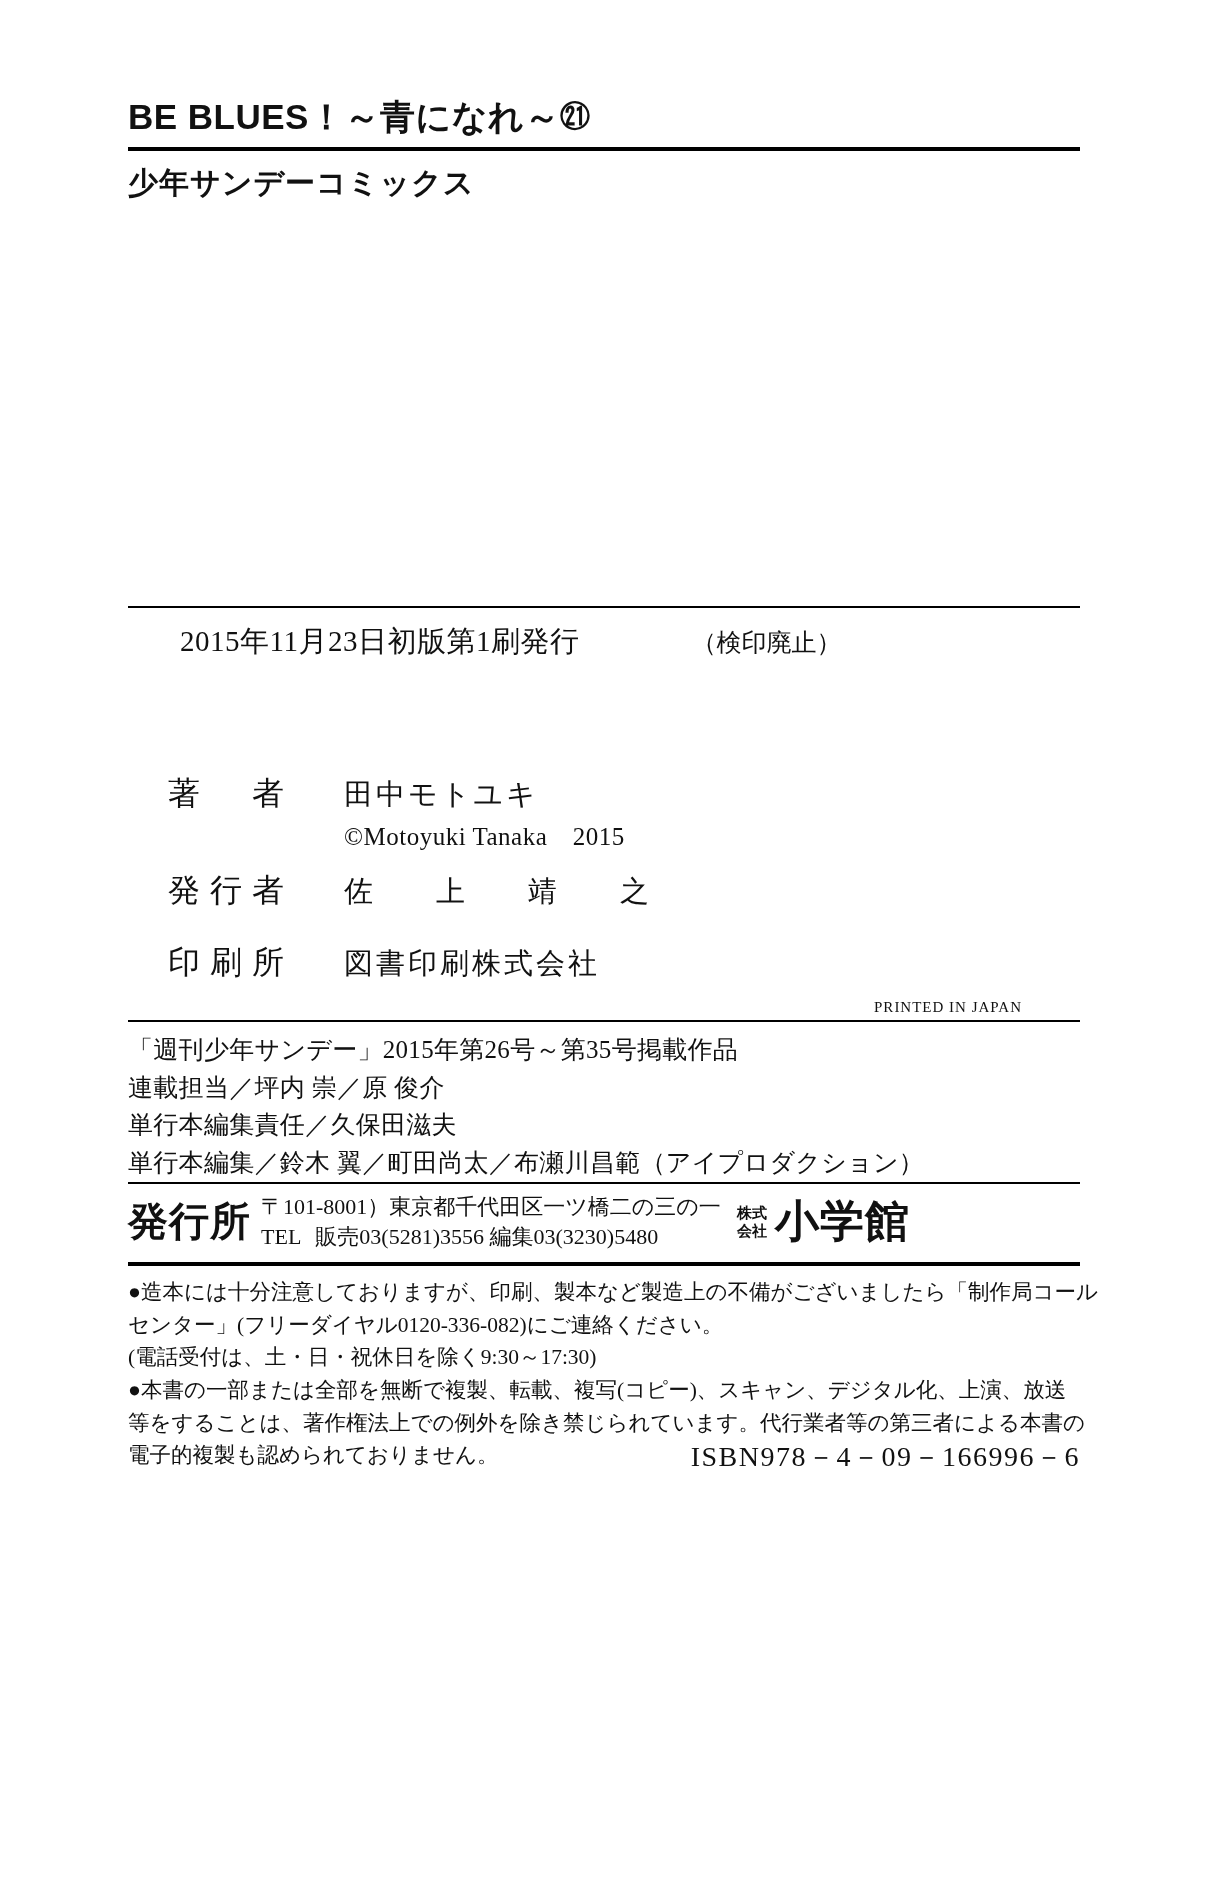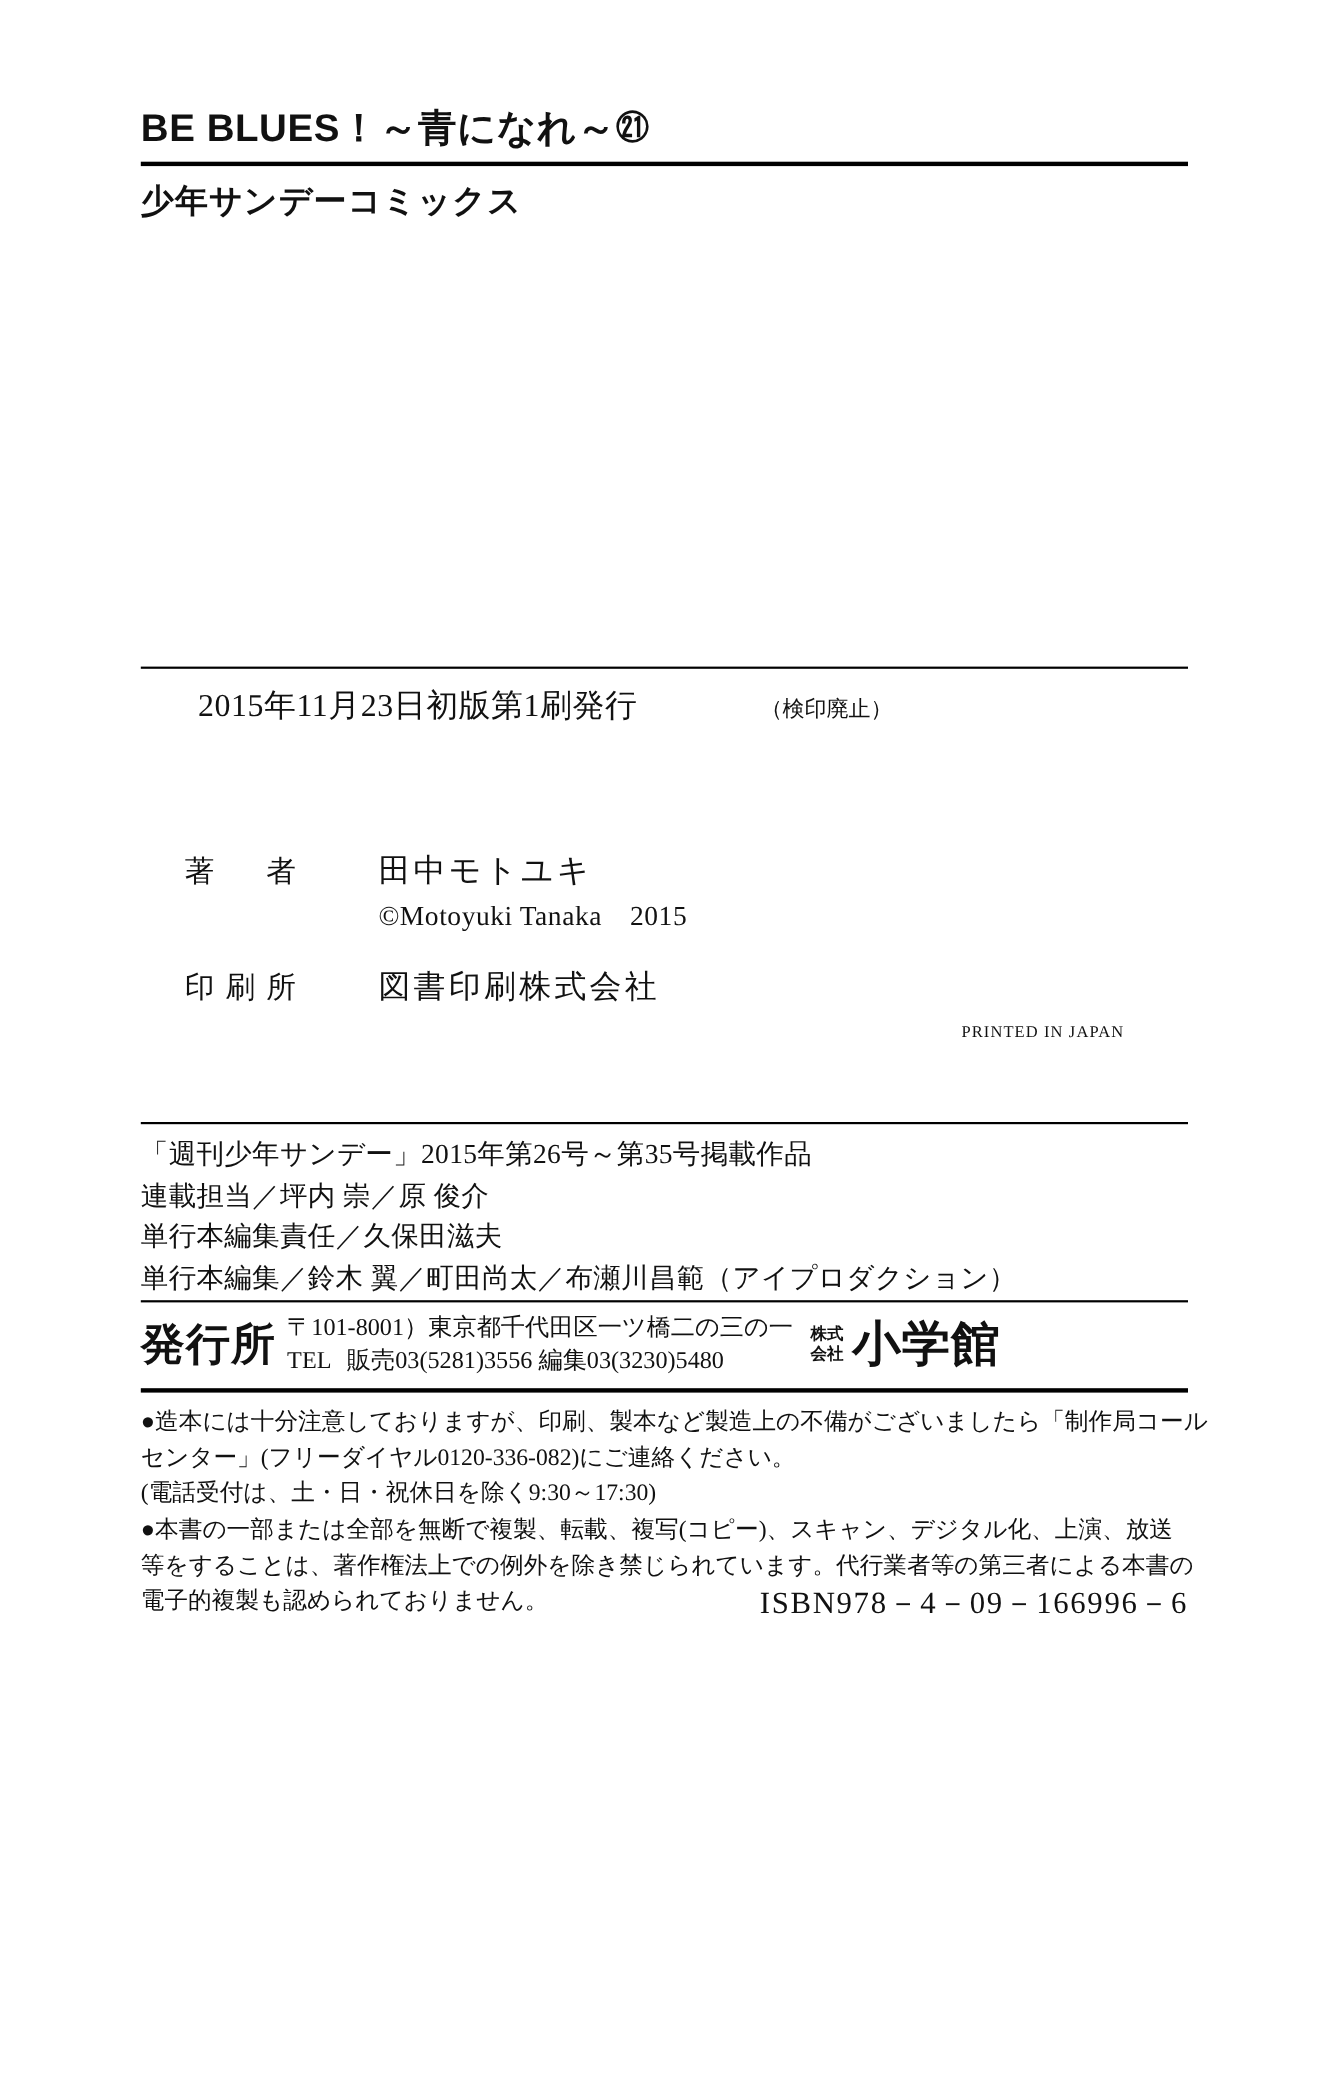--- a/index.html
+++ b/index.html
@@ -77,40 +77,40 @@
     margin-top: 14px;
     font-size: 29px;
   }
   .pubdate-text {
     margin-left: 52px;
     letter-spacing: 0.5px;
     white-space: nowrap;
   }
   .pubdate-note {
     margin-left: 112px;
-    font-size: 20px;
+    font-size: 25px;
     white-space: nowrap;
   }
 
   
   .credits {
     position: absolute;
     left: 0;
     top: 772px;
     width: 952px;
   }
   .credit-row {
     display: flex;
     align-items: baseline;
     margin-bottom: 4px;
   }
   .credit-label {
     width: 176px;
     margin-left: 40px;
-    font-size: 27px;
+    font-size: 32px;
     letter-spacing: 10px;
     white-space: nowrap;
   }
   .credit-value {
     font-size: 29px;
     letter-spacing: 3px;
     white-space: nowrap;
   }
   .credit-value.spread {
     letter-spacing: 17px;
@@ -253,20 +253,24 @@
       </div>
     </div>
 
     <div class="credits">
       <div class="credit-row">
         <span class="credit-label">著　者</span>
         <span class="credit-value">田中モトユキ</span>
       </div>
       <div class="credit-sub">©Motoyuki Tanaka　2015</div>
 
+      <div class="credit-row">
+        <span class="credit-label">発行者</span>
+        <span class="credit-value spread">佐　上　靖　之</span>
+      </div>
 
       <div class="credit-row row-gap">
         <span class="credit-label">印刷所</span>
         <span class="credit-value">図書印刷株式会社</span>
       </div>
 
       <div class="printed-in-japan">PRINTED IN JAPAN</div>
     </div>
 
     <div class="editors">

